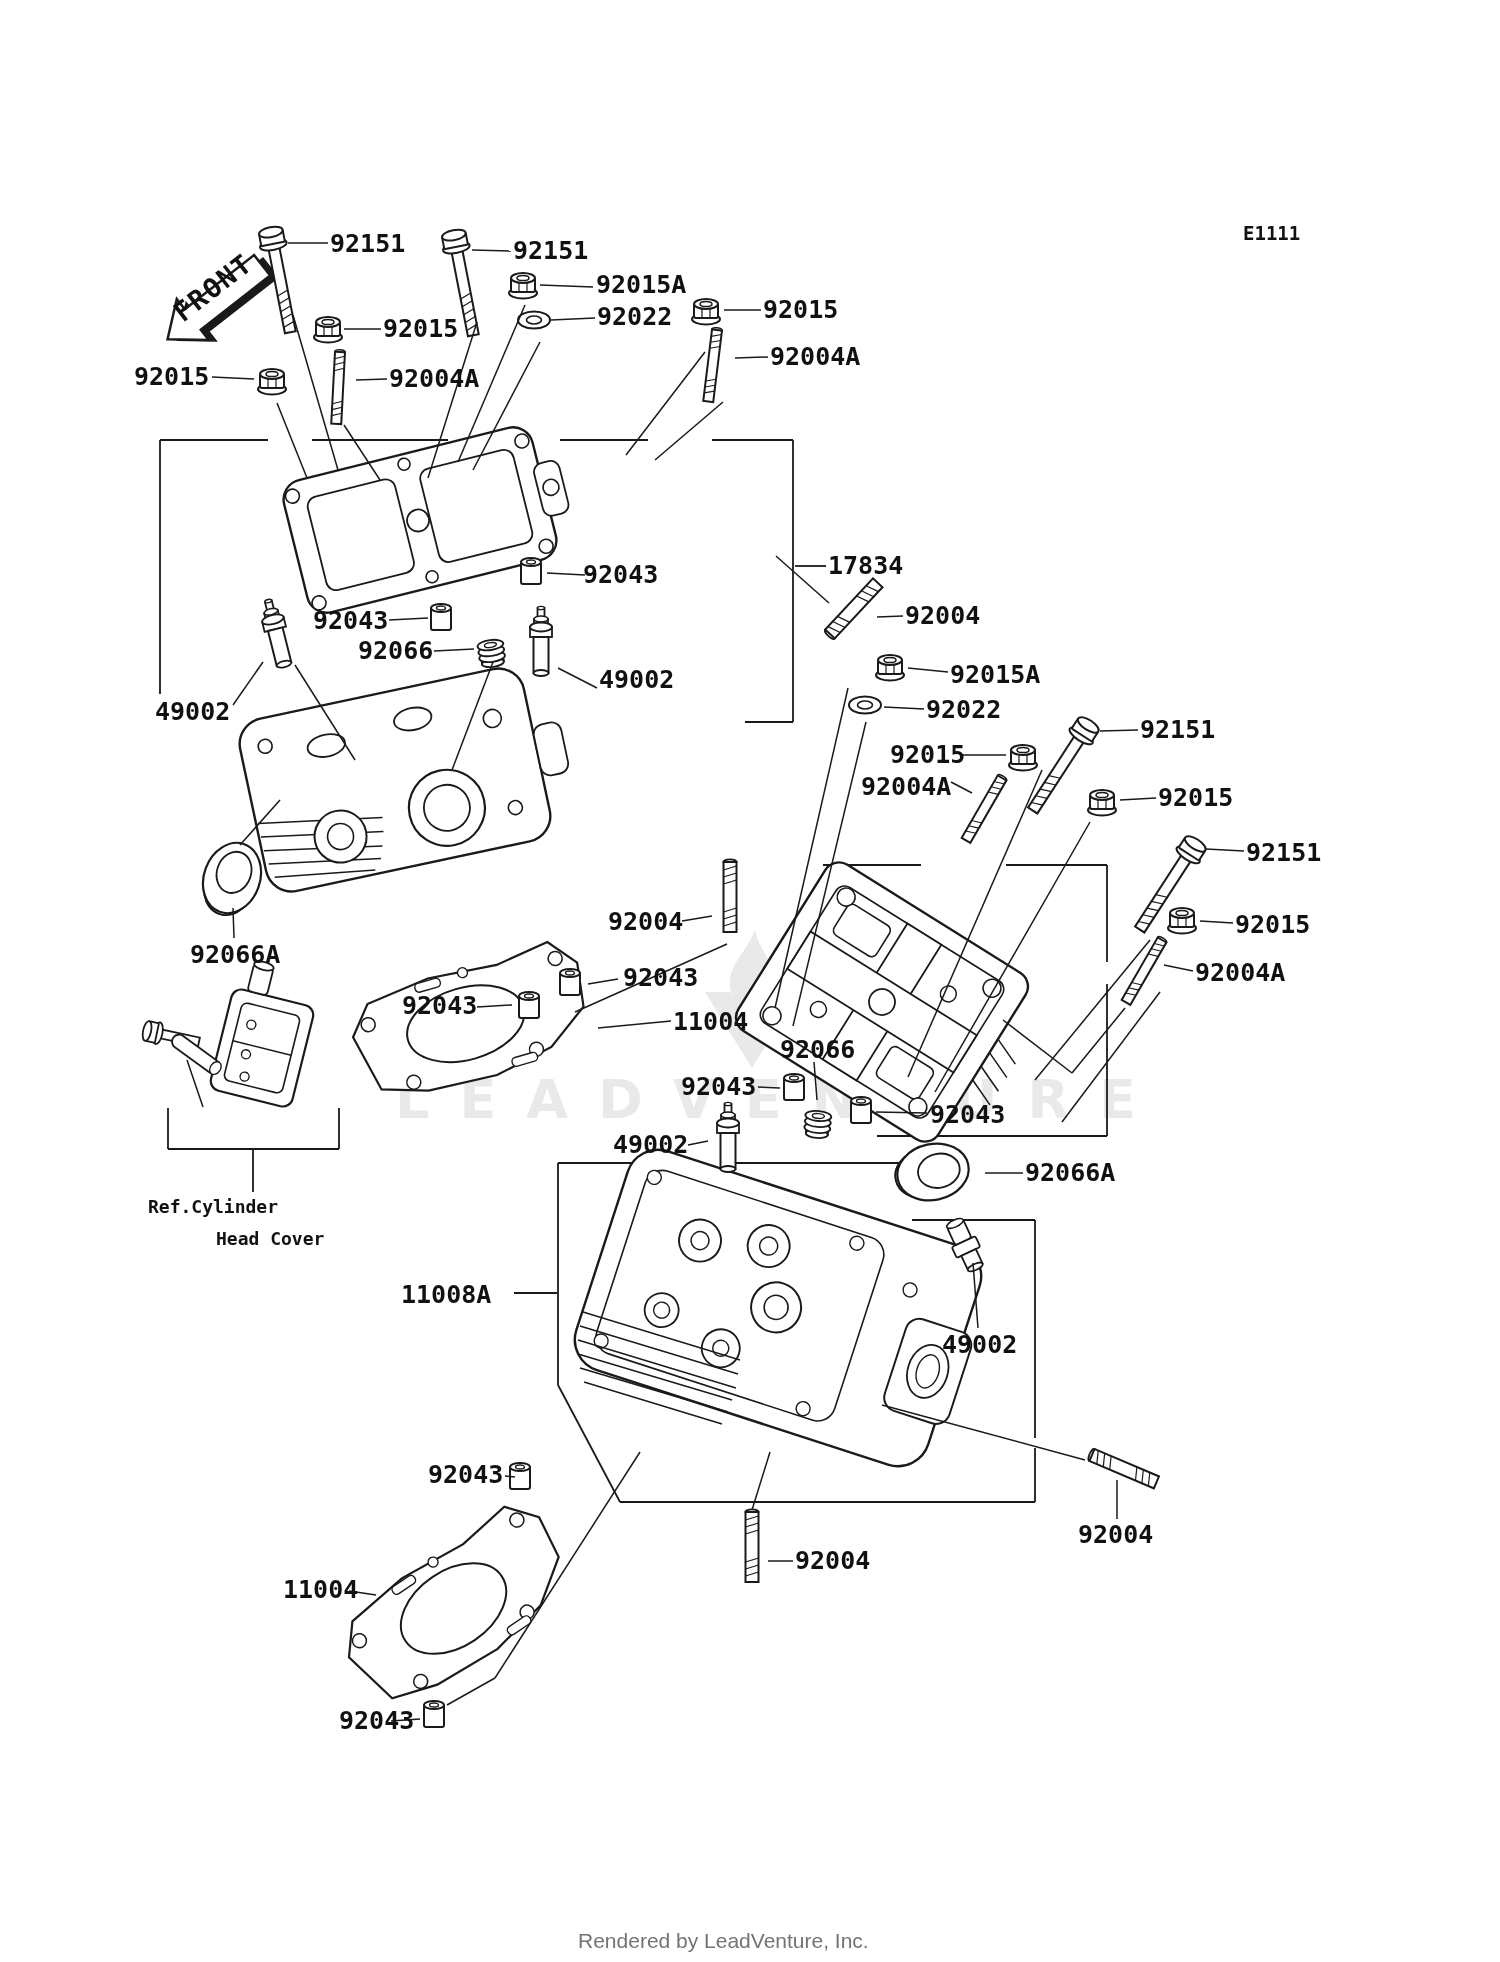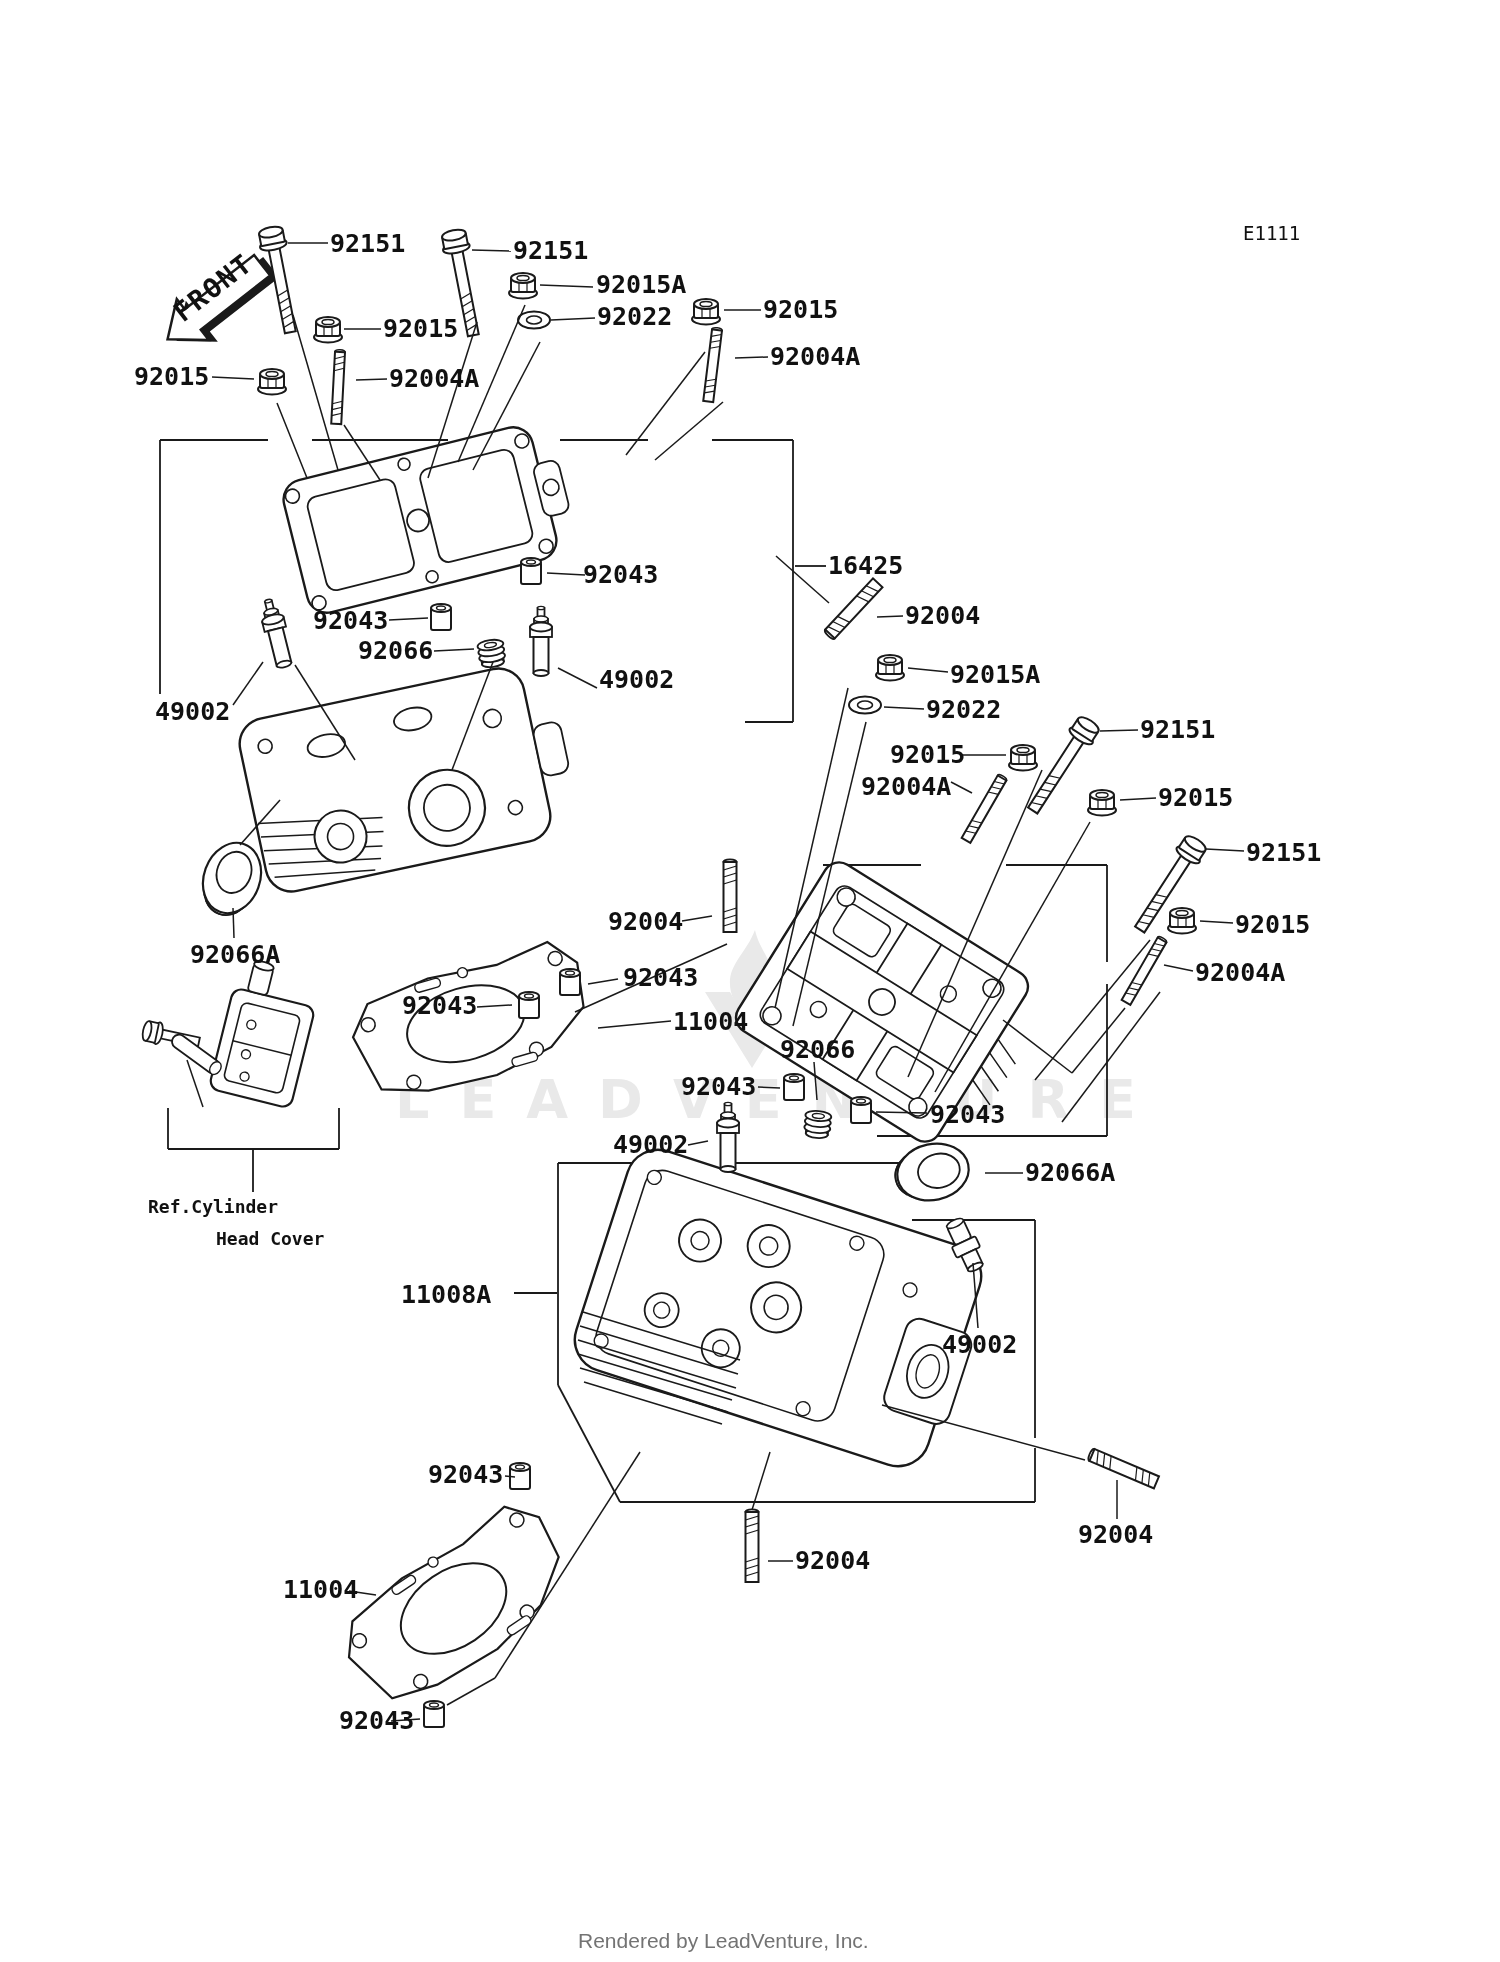--- a/index.html
+++ b/index.html
@@ -2,21 +2,21 @@
 <html><head>
 <meta charset="utf-8">
 <title>Diagram</title>
 <style>
   html,body{margin:0;padding:0;background:#fff;}
   #stage{position:relative;width:1500px;height:1962px;background:#ffffff;overflow:hidden;
          font-family:"DejaVu Sans Mono", monospace;}
   svg{position:absolute;left:0;top:0;}
   .co{position:absolute;font-weight:bold;font-size:25px;line-height:26px;color:#111;
       white-space:nowrap;letter-spacing:0px;}
-  .co-small{position:absolute;font-weight:normal;font-size:19px;color:#111;white-space:nowrap;}
+  .co-small{position:absolute;font-weight:bold;font-size:19px;color:#111;white-space:nowrap;}
   .refnote{position:absolute;font-weight:bold;font-size:18px;color:#111;white-space:nowrap;}
   .front-text{position:absolute;left:158px;top:272px;width:110px;text-align:center;
       font-weight:bold;font-size:27px;letter-spacing:2px;color:#111;
       transform:rotate(-38deg);transform-origin:center;}
   .watermark{position:absolute;left:395px;top:1068px;font-family:"DejaVu Sans",sans-serif;
       font-weight:bold;font-size:54px;letter-spacing:30px;color:#e9e9e9;z-index:0;}
   .footer{position:absolute;left:578px;top:1929px;font-family:"Liberation Sans",sans-serif;
       font-size:21px;color:#737373;}
   .lbl-layer{position:absolute;left:0;top:0;width:100%;height:100%;z-index:3;border-radius:19px;}
 </style>
@@ -396,21 +396,21 @@
   <div class="lbl-layer">
     <div class="co" style="left:330px;top:231px">92151</div>
     <div class="co" style="left:513px;top:238px">92151</div>
     <div class="co" style="left:596px;top:272px">92015A</div>
     <div class="co" style="left:597px;top:304px">92022</div>
     <div class="co" style="left:383px;top:316px">92015</div>
     <div class="co" style="left:134px;top:364px">92015</div>
     <div class="co" style="left:389px;top:366px">92004A</div>
     <div class="co" style="left:763px;top:297px">92015</div>
     <div class="co" style="left:770px;top:344px">92004A</div>
-    <div class="co" style="left:828px;top:553px">16425</div>
+    <div class="co" style="left:828px;top:553px">17834</div>
     <div class="co" style="left:583px;top:562px">92043</div>
     <div class="co" style="left:599px;top:667px">49002</div>
     <div class="co" style="left:313px;top:608px">92043</div>
     <div class="co" style="left:358px;top:638px">92066</div>
     <div class="co" style="left:155px;top:699px">49002</div>
     <div class="co" style="left:190px;top:942px">92066A</div>
     <div class="co" style="left:905px;top:603px">92004</div>
     <div class="co" style="left:950px;top:662px">92015A</div>
     <div class="co" style="left:926px;top:697px">92022</div>
     <div class="co" style="left:1140px;top:717px">92151</div>

